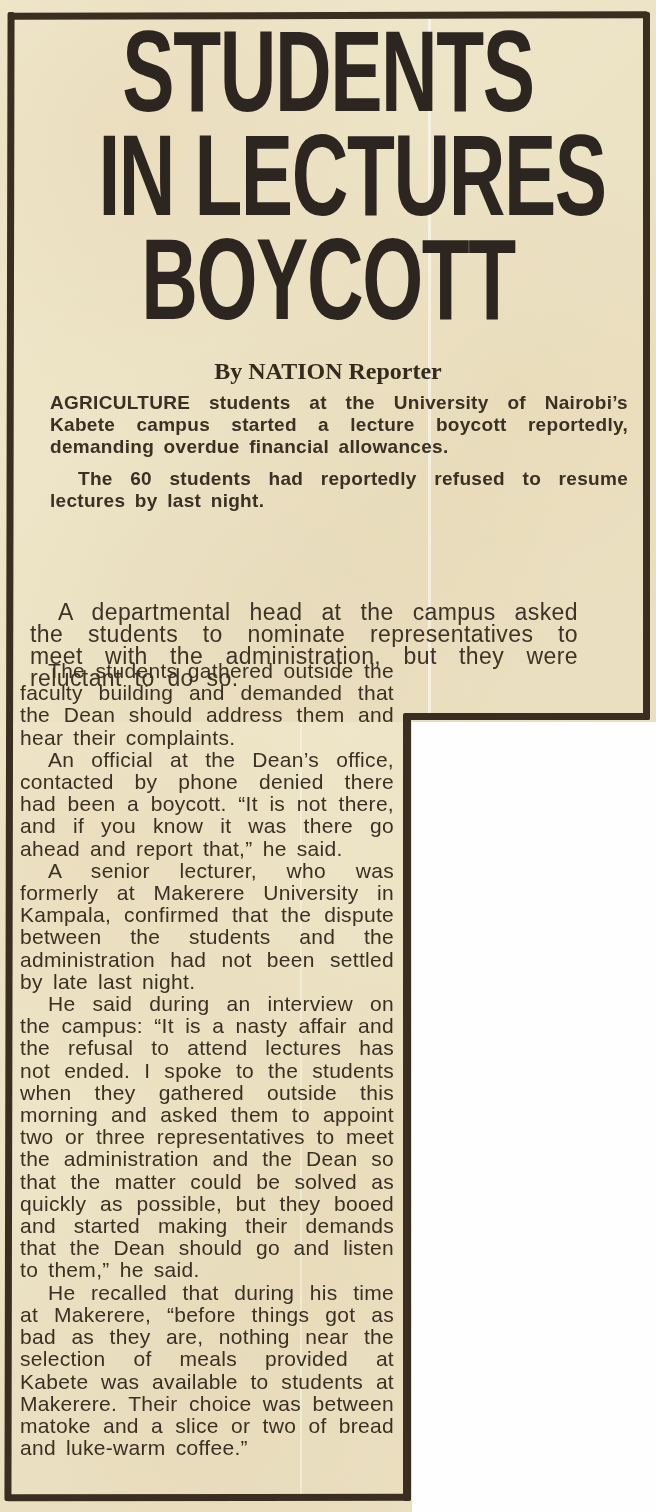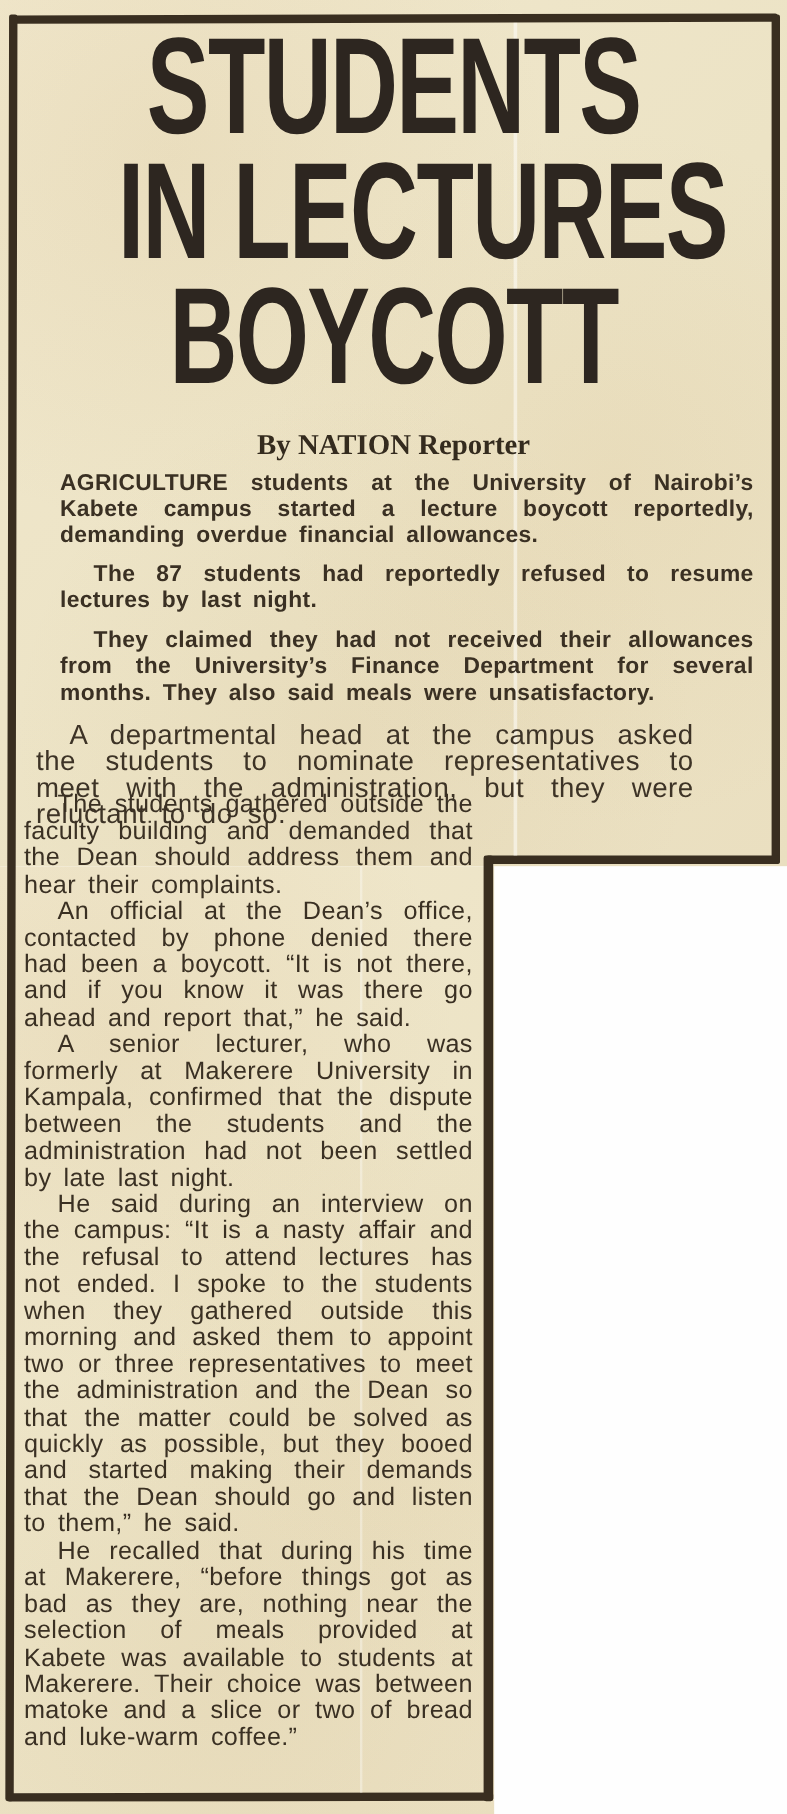--- a/index.html
+++ b/index.html
@@ -122,22 +122,21 @@
   <h1 class="headline">
     <div class="hl">STUDENTS</div>
     <div class="hl">IN LECTURES</div>
     <div class="hl">BOYCOTT</div>
   </h1>
 
   <div class="byline">By NATION Reporter</div>
 
   <div class="intro">
     <p>AGRICULTURE students at the University of Nairobi’s Kabete campus started a lecture boycott reportedly, demanding overdue financial allowances.</p>
-    <p class="indent">The 87 students had reportedly refused to resume lectures by last night.</p>
-    <p class="indent">They claimed they had not received their allowances from the University’s Finance Department for several months. They also said meals were unsatisfactory.</p>
+    <p class="indent">The 60 students had reportedly refused to resume lectures by last night.</p>
   </div>
 
   <p class="midpara indent">A departmental head at the campus asked the students to nominate representatives to meet with the administration, but they were reluctant to do so.</p>
 
   <div class="column">
     <p class="indent">The students gathered outside the faculty building and demanded that the Dean should address them and hear their complaints.</p>
     <p class="indent">An official at the Dean’s office, contacted by phone denied there had been a boycott. “It is not there, and if you know it was there go ahead and report that,” he said.</p>
     <p class="indent">A senior lecturer, who was formerly at Makerere University in Kampala, confirmed that the dispute between the students and the administration had not been settled by late last night.</p>
     <p class="indent">He said during an interview on the campus: “It is a nasty affair and the refusal to attend lectures has not ended. I spoke to the students when they gathered outside this morning and asked them to appoint two or three representatives to meet the administration and the Dean so that the matter could be solved as quickly as possible, but they booed and started making their demands that the Dean should go and listen to them,” he said.</p>
     <p class="indent">He recalled that during his time at Makerere, “before things got as bad as they are, nothing near the selection of meals provided at Kabete was available to students at Makerere. Their choice was between matoke and a slice or two of bread and luke-warm coffee.”</p>

